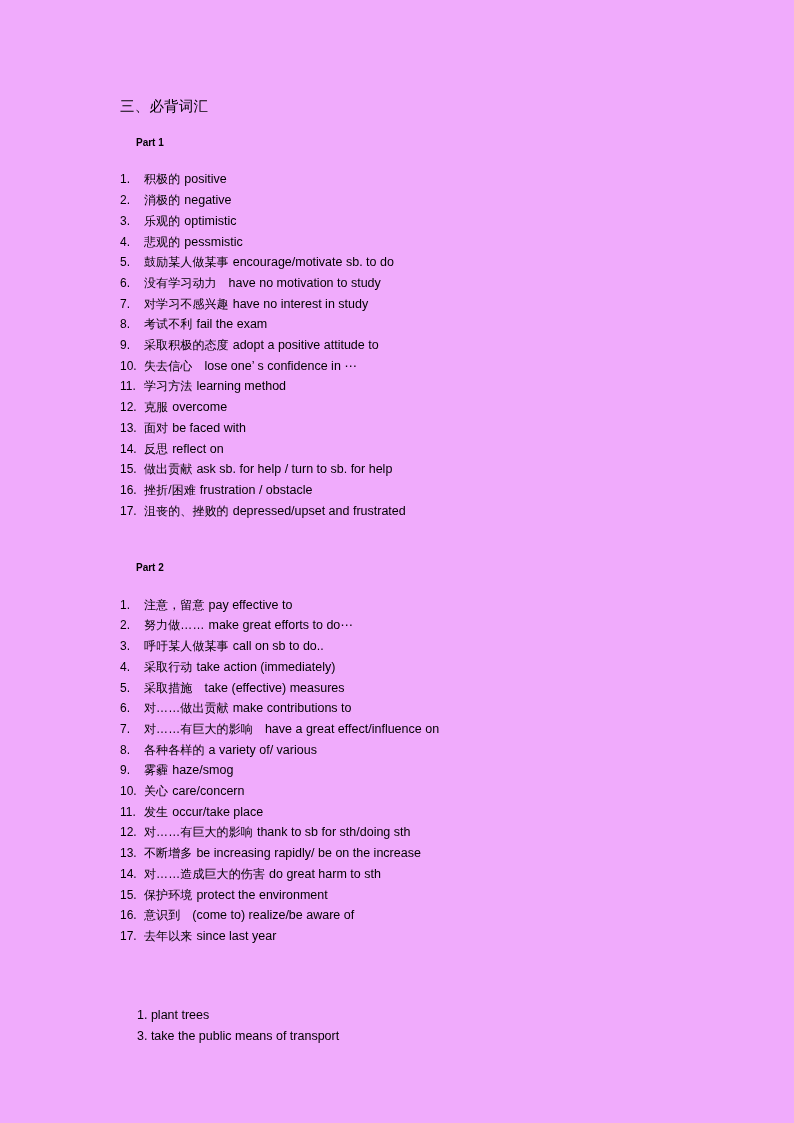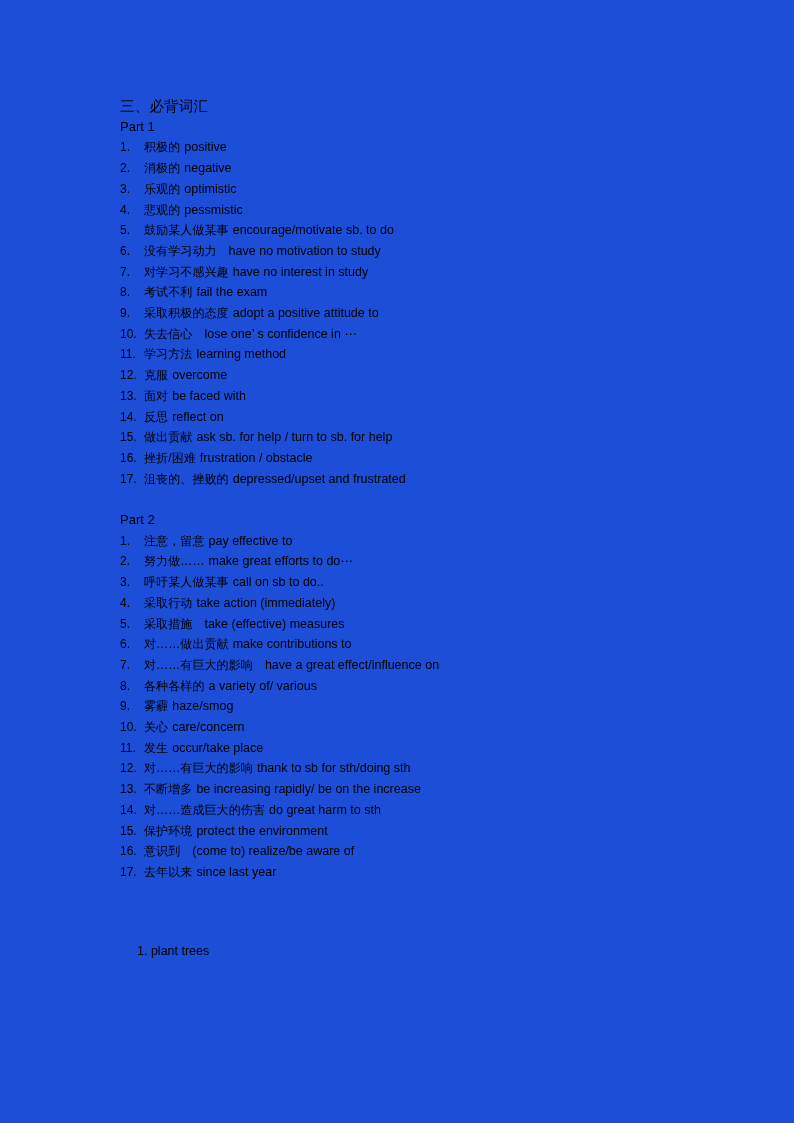--- a/index.html
+++ b/index.html
@@ -11,36 +11,36 @@
     width: 794px;
     height: 1123px;
     font-family: "Liberation Sans", "DejaVu Sans", sans-serif;
     color: #000000;
     -webkit-font-smoothing: none;
   }
   .page {
     position: relative;
     width: 794px;
     height: 1123px;
-    background: #1d4ed8;
+    background: #f0abfc;
     box-sizing: border-box;
     padding: 96px 80px 0 120px;
   }
   .doc-title {
     font-size: 14.5px;
     line-height: 20.7px;
     margin: 0;
     font-weight: normal;
     letter-spacing: 0.2px;
   }
   .part-heading {
-    font-size: 13px;
+    font-size: 10px;
     line-height: 20.7px;
-    font-weight: normal;
-    margin: 0;
+    font-weight: bold;
+    margin: 16px;
   }
   .vocab-list {
     list-style: none;
     margin: 0;
     padding: 0;
   }
   .vocab-item {
     position: relative;
     font-size: 13px;
     line-height: 20.7px;
@@ -135,15 +135,16 @@
     <li class="vocab-item"><span class="vocab-num">15.</span><span class="vocab-cn">保护环境</span><span class="gap-cn-en"></span><span class="vocab-en">protect the environment</span></li>
     <li class="vocab-item"><span class="vocab-num">16.</span><span class="vocab-cn">意识到</span><span class="gap-wide"></span><span class="vocab-en">(come to) realize/be aware of</span></li>
     <li class="vocab-item"><span class="vocab-num">17.</span><span class="vocab-cn">去年以来</span><span class="gap-cn-en"></span><span class="vocab-en">since last year</span></li>
   </ul>
 
   <div class="blank-line">&nbsp;</div>
   <div class="blank-line">&nbsp;</div>
 
   <ul class="plain-list">
     <li class="plain-item">1. plant trees</li>
+    <li class="plain-item">3. take the public means of transport</li>
   </ul>
 
 </div>
 
 </body></html>

